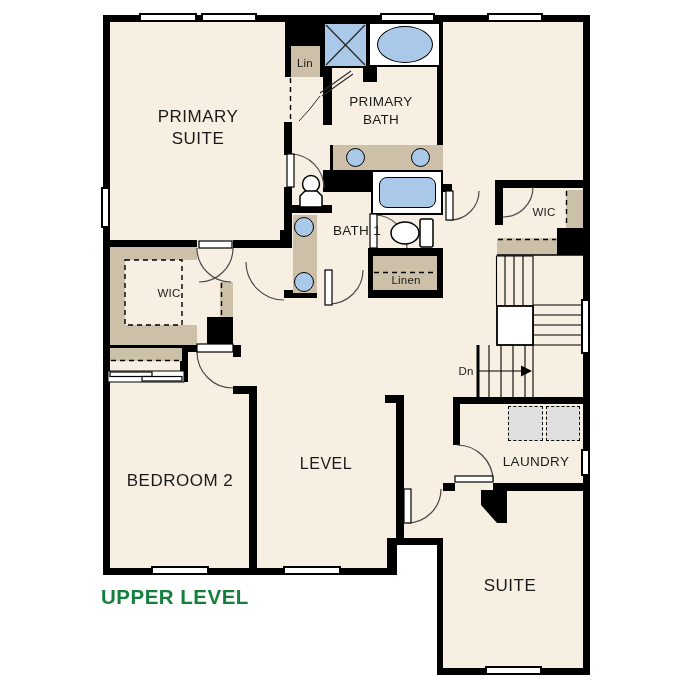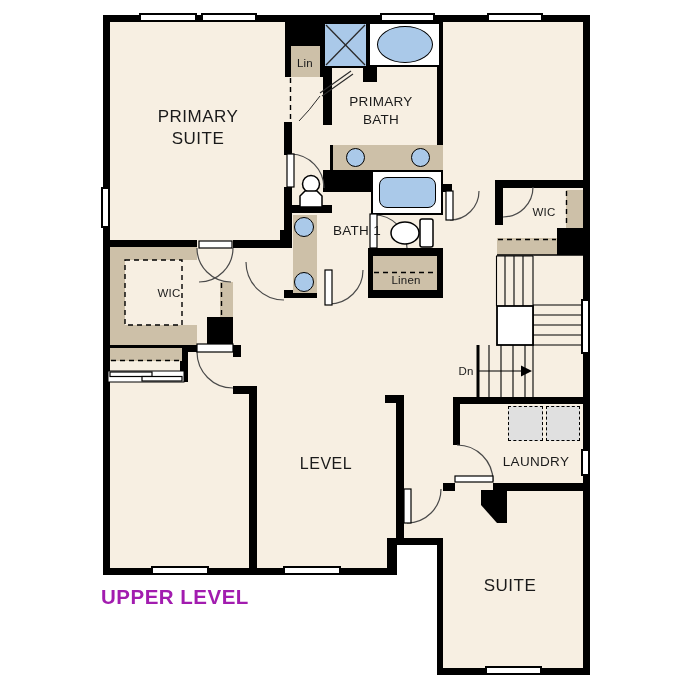--- a/index.html
+++ b/index.html
@@ -9,21 +9,21 @@
   .floor{background:#f7efe2;}
   .w{position:absolute;background:#000;}
   .win{position:absolute;background:#fff;border:2px solid #000;box-sizing:border-box;}
   .tan{position:absolute;background:#cdc0a8;}
   .blue{background:#aac9e9;}
   svg.overlay{position:absolute;left:0;top:0;pointer-events:none;}
   .lbl{position:absolute;transform:translate(-50%,-50%);color:#1a1a1a;white-space:nowrap;
        font-weight:normal;font-size:17px;letter-spacing:.5px;}
   .lbl-md{font-size:13.5px;letter-spacing:.3px;}
   .lbl-sm{font-weight:normal;font-size:11.5px;letter-spacing:.2px;}
-  .title{position:absolute;font-weight:bold;font-size:20.5px;color:#a21caf;letter-spacing:.5px;}
+  .title{position:absolute;font-weight:bold;font-size:20.5px;color:#15803d;letter-spacing:.5px;}
 </style>
 </head>
 <body>
 
 <div class="plan">
 
   <div class="abs floor" style="left:103px;top:15px;width:487px;height:560px;"></div>
   <div class="abs floor" style="left:437px;top:483px;width:146px;height:192px;"></div>
   <div class="abs" style="left:397px;top:545px;width:40px;height:30px;background:#fff;"></div>
 
@@ -201,17 +201,18 @@
   <div class="lbl" style="left:198px;top:139px;">SUITE</div>
   <div class="lbl lbl-md" style="left:381px;top:101px;">PRIMARY</div>
   <div class="lbl lbl-md" style="left:381px;top:119px;">BATH</div>
   <div class="lbl lbl-sm" style="left:544px;top:212px;">WIC</div>
   <div class="lbl lbl-md" style="left:357px;top:230px;">BATH 1</div>
   <div class="lbl lbl-sm" style="left:406px;top:280px;">Linen</div>
   <div class="lbl lbl-sm" style="left:305px;top:63px;">Lin</div>
   <div class="lbl lbl-sm" style="left:169px;top:293px;">WIC</div>
   <div class="lbl lbl-sm" style="left:466px;top:371px;">Dn</div>
   <div class="lbl lbl-md" style="left:536px;top:461px;">LAUNDRY</div>
+  <div class="lbl" style="left:180px;top:481px;">BEDROOM 2</div>
   <div class="lbl" style="left:326px;top:464px;font-size:16px;">LEVEL</div>
   <div class="lbl" style="left:510px;top:586px;">SUITE</div>
   <div class="title" style="left:101px;top:585px;">UPPER LEVEL</div>
 
 </div>
 
 </body></html>

